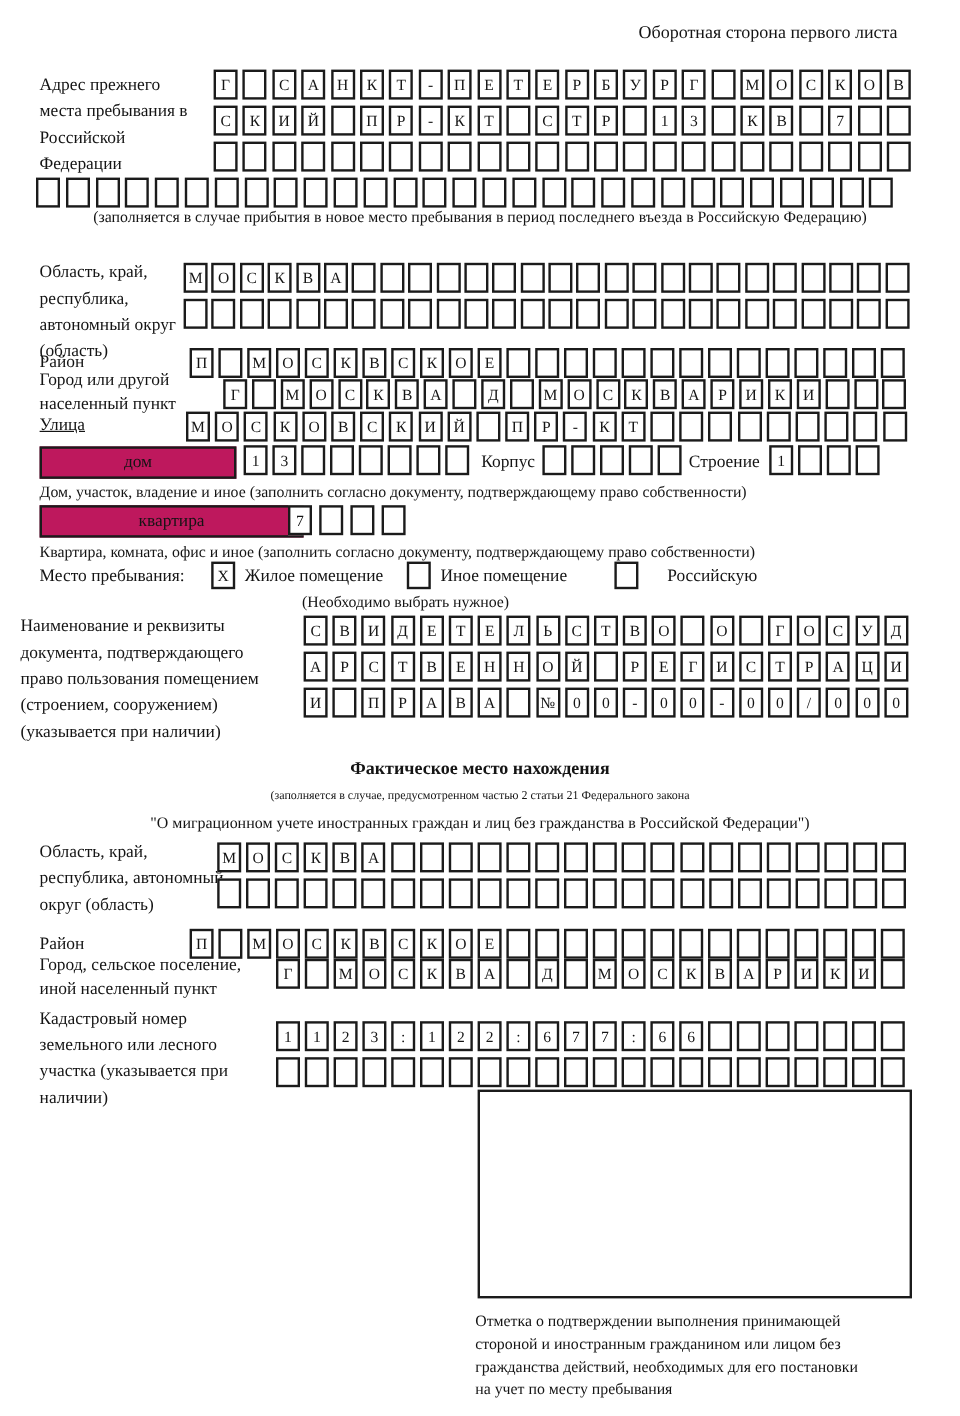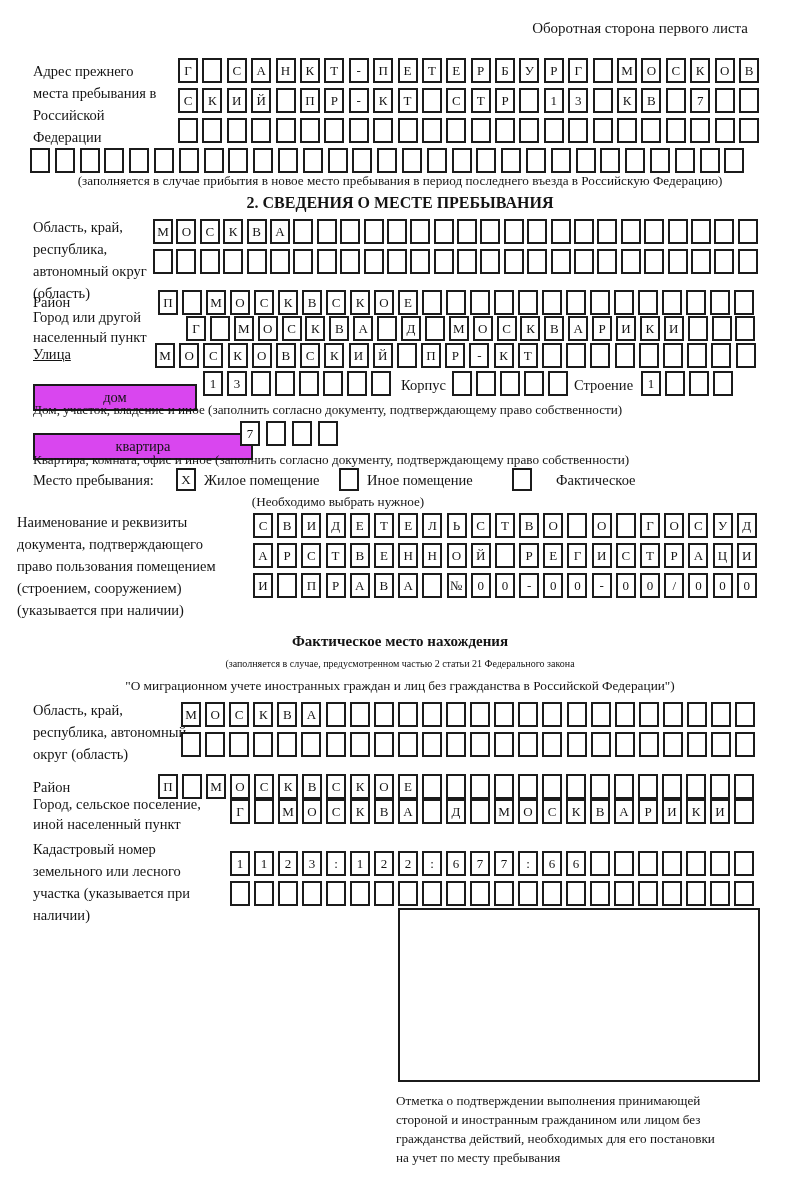--- a/index.html
+++ b/index.html
@@ -13,21 +13,21 @@
   .cap{font-size:13.2px;}
   .center{left:0;width:800px;text-align:center;}
   .cellrow{position:absolute;display:flex;}
   .cell{
     flex:0 0 auto;box-sizing:border-box;width:20px;height:25px;
     border:2px solid #1b1b1b;display:flex;align-items:center;justify-content:center;
     font-size:13px;line-height:1;background:#fff;
   }
   .wbox{
     position:absolute;box-sizing:border-box;border:2px solid #1b1b1b;height:27px;
-    display:flex;align-items:center;justify-content:center;font-size:14.5px;background:#d946ef;margin-top:12px;
+    display:flex;align-items:center;justify-content:center;font-size:14.5px;background:#be185d;
   }
   .cb{
     position:absolute;box-sizing:border-box;width:20px;height:23px;border:2px solid #1b1b1b;
     display:flex;align-items:center;justify-content:center;font-size:13px;background:#fff;
   }
   .stamp{position:absolute;box-sizing:border-box;border:2px solid #1b1b1b;background:#fff;}
   .capline{font-size:13.2px;line-height:19px;text-align:left;}
   b.t16{font-size:16px;}
 </style>
 </head>
@@ -142,21 +142,20 @@
       <span class="cell"></span>
       <span class="cell"></span>
       <span class="cell"></span>
       <span class="cell"></span>
       <span class="cell"></span>
       <span class="cell"></span>
       <span class="cell"></span>
     </div>
   <div class="abs cap center" style="top:173px;">(заполняется в случае прибытия в новое место пребывания в период последнего въезда в Российскую Федерацию)</div>
 
-  <div class="abs center" style="top:194px;"><b class="t16">2. СВЕДЕНИЯ О МЕСТЕ ПРЕБЫВАНИЯ</b></div>
 
   <div class="abs lbl" style="left:33px;top:216px;width:115px;">Область, край, республика, автономный округ (область)</div>
   <div class="cellrow" style="left:153px;top:219px;gap:3.4px;">
       <span class="cell">М</span>
       <span class="cell">О</span>
       <span class="cell">С</span>
       <span class="cell">К</span>
       <span class="cell">В</span>
       <span class="cell">А</span>
       <span class="cell"></span>
@@ -335,21 +334,21 @@
       <span class="cell"></span>
     </div>
   <div class="abs cap" style="left:33px;top:452px;">Квартира, комната, офис и иное (заполнить согласно документу, подтверждающему право собственности)</div>
 
   <div class="abs lbl" style="left:33px;top:469px;">Место пребывания:</div>
   <div class="cb" style="left:176px;top:468px;">X</div>
   <div class="abs lbl" style="left:204px;top:469px;">Жилое помещение</div>
   <div class="cb" style="left:339px;top:468px;"></div>
   <div class="abs lbl" style="left:367px;top:469px;">Иное помещение</div>
   <div class="cb" style="left:512px;top:468px;"></div>
-  <div class="abs lbl" style="left:556px;top:469px;">Фактическое</div>
+  <div class="abs lbl" style="left:556px;top:469px;">Российскую</div>
   <div class="abs cap" style="left:33px;top:494px;width:610px;text-align:center;">(Необходимо выбрать нужное)</div>
 
   <div class="abs lbl" style="left:17px;top:511px;width:218px;">Наименование и реквизиты документа, подтверждающего право пользования помещением (строением, сооружением) (указывается при наличии)</div>
   <div class="cellrow" style="left:253px;top:513px;gap:4.2px;">
       <span class="cell">С</span>
       <span class="cell">В</span>
       <span class="cell">И</span>
       <span class="cell">Д</span>
       <span class="cell">Е</span>
       <span class="cell">Т</span>

